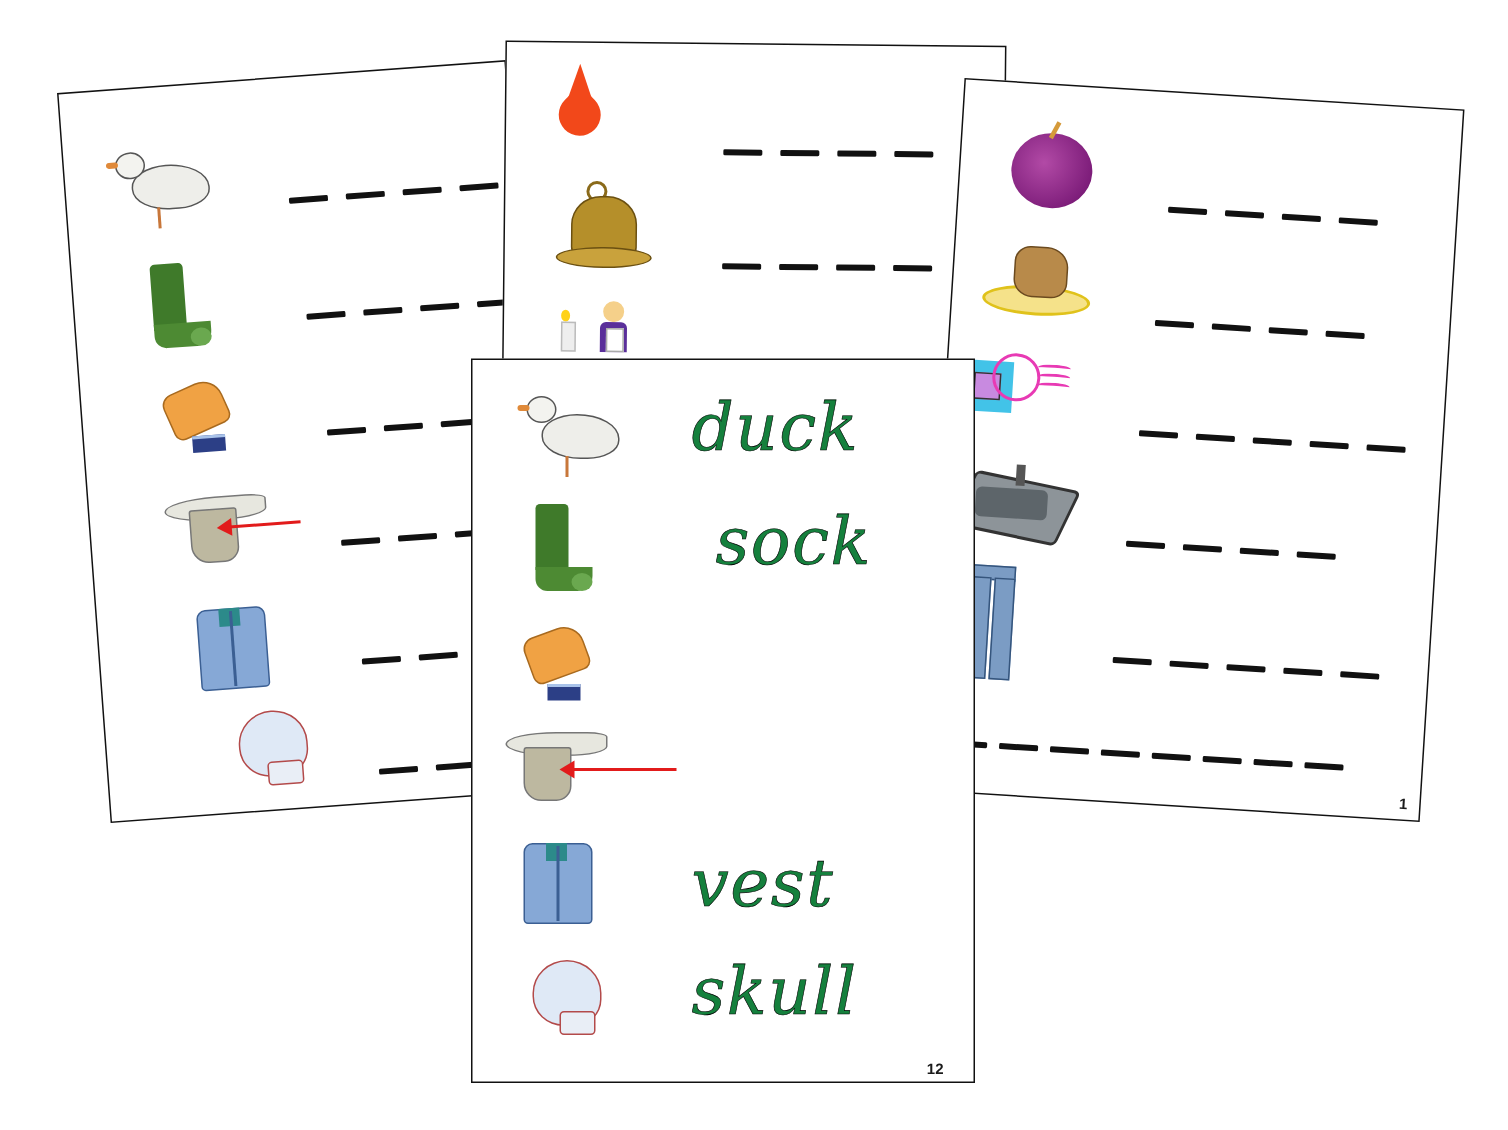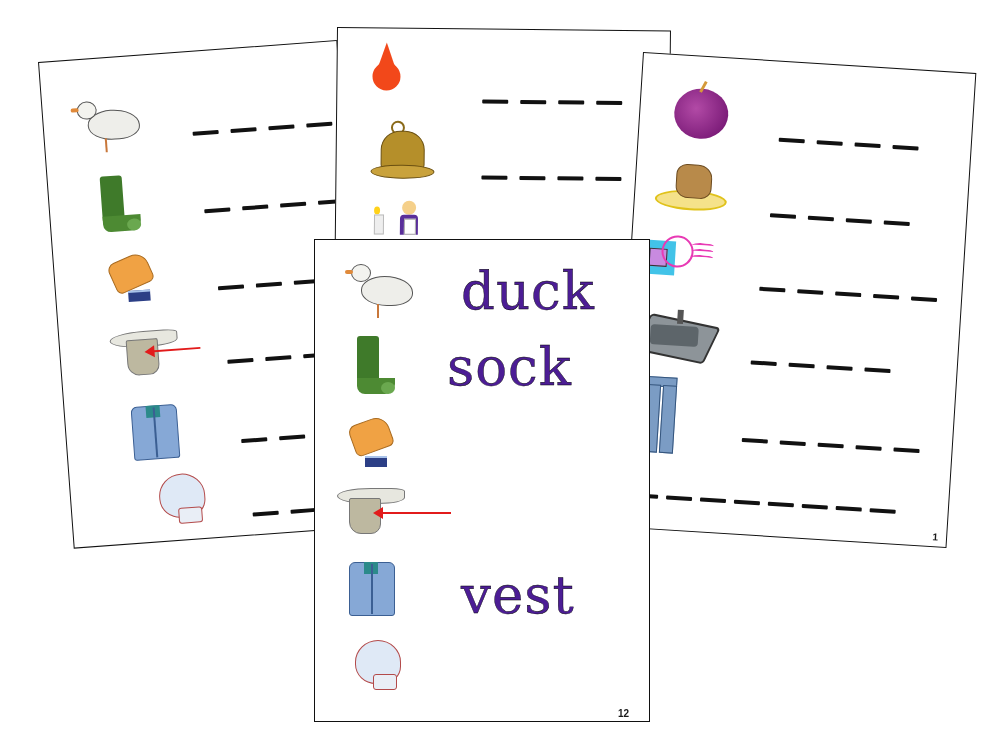--- a/index.html
+++ b/index.html
@@ -1,21 +1,21 @@
 <!DOCTYPE html>
 <html><head>
 <meta charset="utf-8">
 <style>
   html,body{margin:0;padding:0;}
   body{width:1005px;height:753px;background:#ffffff;position:relative;overflow:hidden;font-family:"Liberation Sans",sans-serif;}
   .page{position:absolute;background:#fff;border:1.5px solid #111;box-sizing:border-box;}
   .dashes{position:absolute;display:flex;gap:12px;}
   .dash{width:26px;height:4px;background:#111;border-radius:1px;}
   .pnum{position:absolute;font-family:"Liberation Sans",sans-serif;font-size:10px;font-weight:bold;color:#1a1a1a;}
-  .cursive{position:absolute;font-family:"DejaVu Serif",serif;font-size:53px;color:#4c1d95;letter-spacing:1px;-webkit-text-stroke:0.4px #000;}
+  .cursive{position:absolute;font-family:"DejaVu Serif",serif;font-style:italic;font-size:44px;color:#15803d;letter-spacing:1px;-webkit-text-stroke:0.4px #000;}
   .icon{position:absolute;}
   
   .duck-body{position:absolute;width:50px;height:28px;background:#eeeeea;border:1.5px solid #555;border-radius:50% 60% 45% 55%;}
   .duck-head{position:absolute;width:18px;height:16px;background:#f3f3ef;border:1.5px solid #555;border-radius:50%;}
   .duck-bill{position:absolute;width:8px;height:4px;background:#e08a3a;border-radius:3px;}
   .duck-leg{position:absolute;width:2px;height:14px;background:#c8773a;}
   
   .sock-shaft{position:absolute;width:22px;height:44px;background:#3f7a2a;border-radius:3px 3px 0 0;}
   .sock-foot{position:absolute;width:38px;height:16px;background:#4d8a33;border-radius:0 0 10px 8px;}
   .sock-heel{position:absolute;width:14px;height:12px;background:#6aa84f;border-radius:50%;}
@@ -259,21 +259,21 @@
     <div class="duck-bill" style="left:-6px;top:6px;"></div>
     <div class="duck-leg" style="left:26px;top:40px;"></div>
   </div>
   <div class="cursive" style="left:146px;top:20px;">duck</div>
 
   <div class="icon" style="left:38px;top:96px;">
     <div class="sock-shaft" style="left:4px;top:0;"></div>
     <div class="sock-foot" style="left:4px;top:42px;"></div>
     <div class="sock-heel" style="left:28px;top:46px;"></div>
   </div>
-  <div class="cursive" style="left:132px;top:96px;">sock</div>
+  <div class="cursive" style="left:162px;top:96px;">sock</div>
 
   <div class="icon" style="left:36px;top:180px;">
     <div class="hand" style="left:0;top:0;"></div>
     <div class="cuff" style="left:14px;top:36px;"></div>
   </div>
 
   <div class="icon" style="left:22px;top:248px;">
     <div class="bird-body" style="left:0;top:0;"></div>
     <div class="bird-wing" style="left:12px;top:10px;"></div>
     <div class="arrow-line" style="left:42px;top:24px;width:72px;"></div>
@@ -284,14 +284,15 @@
     <div class="vest" style="left:0;top:0;"></div>
     <div class="vest-collar" style="left:15px;top:0;"></div>
     <div class="vest-line" style="left:22px;top:2px;"></div>
   </div>
   <div class="cursive" style="left:146px;top:324px;">vest</div>
 
   <div class="icon" style="left:40px;top:400px;">
     <div class="skull" style="left:0;top:0;"></div>
     <div class="jaw" style="left:18px;top:34px;"></div>
   </div>
+  <div class="cursive" style="left:146px;top:396px;">skull</div>
   <div class="pnum" style="right:20px;bottom:2px;">12</div>
 </div>
 
 </body></html>

